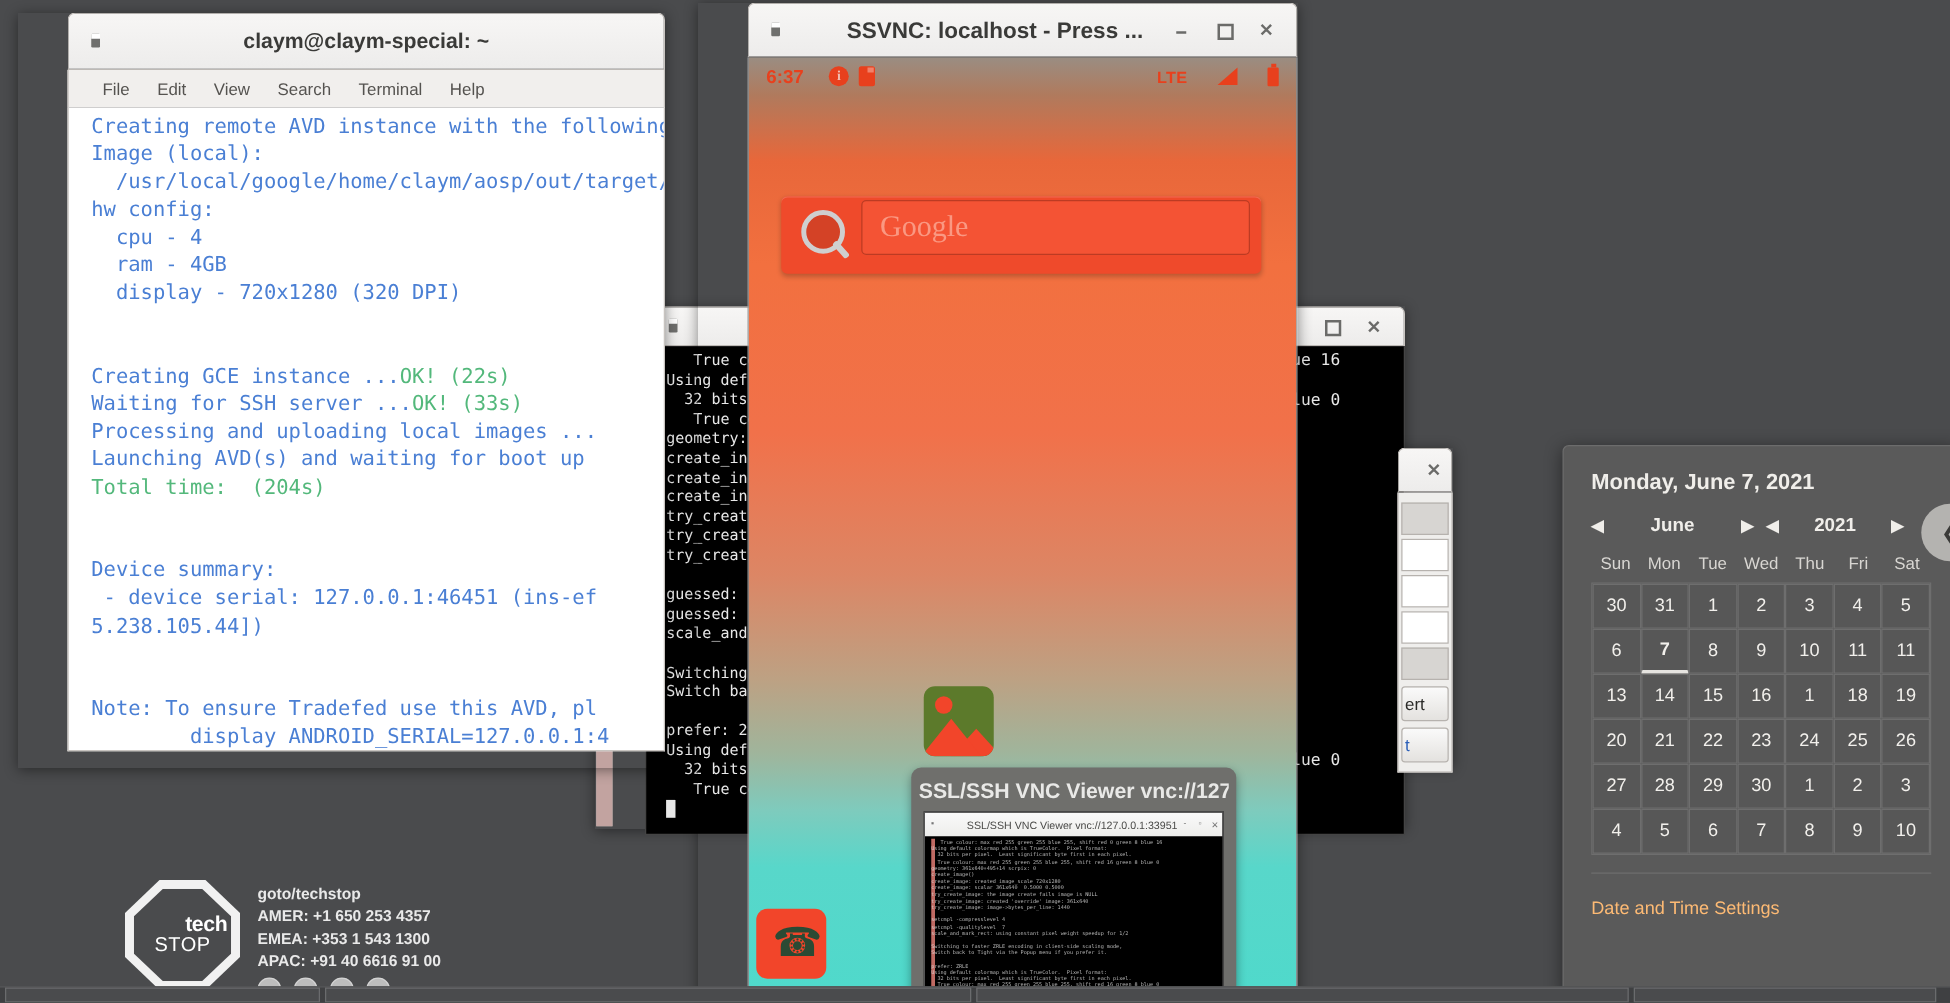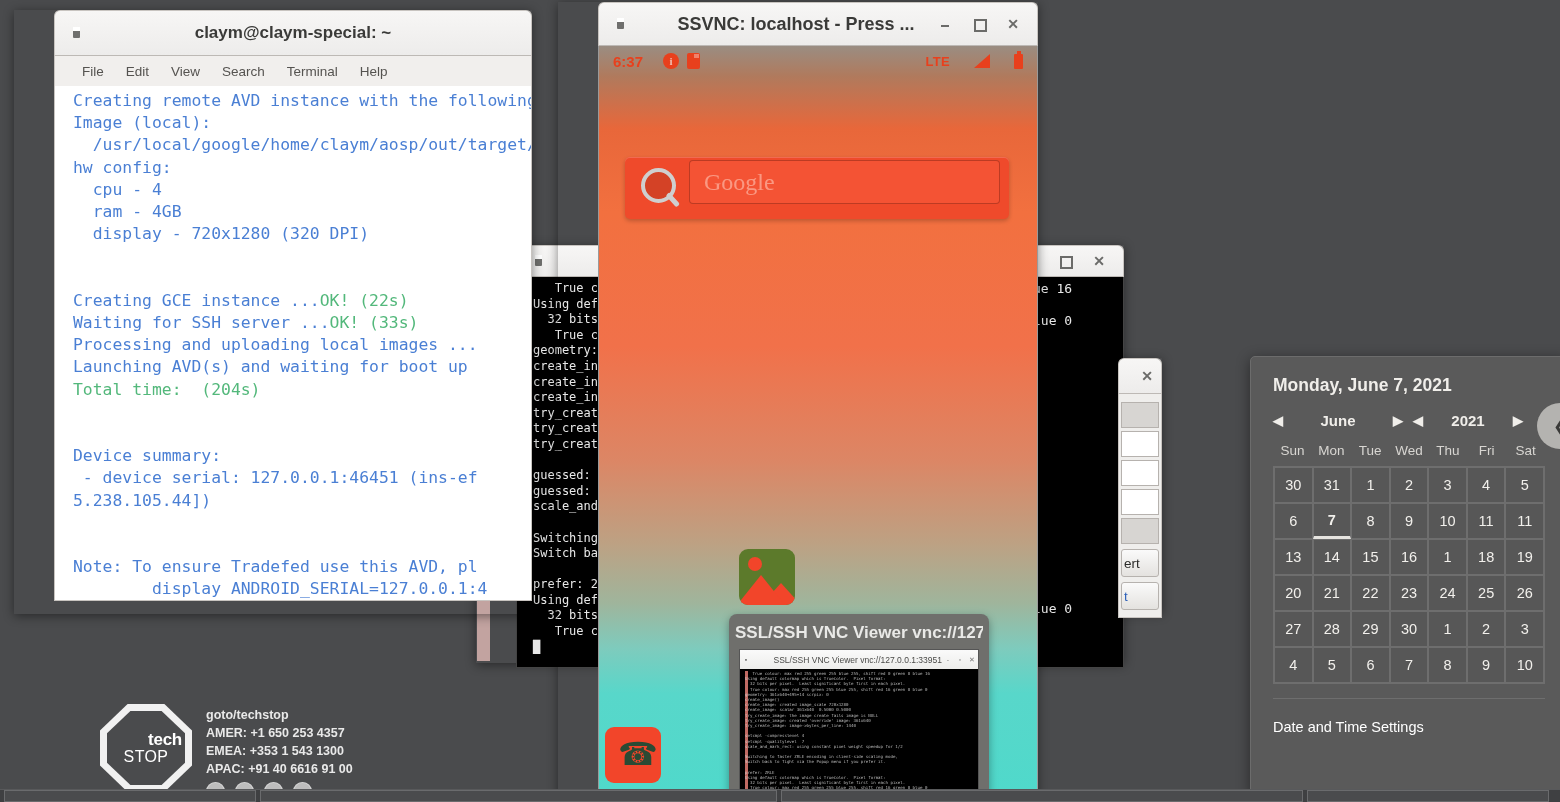--- a/index.html
+++ b/index.html
@@ -207,21 +207,21 @@
   #cal-dows{display:flex;font-size:13.5px;color:#d8d6d2;margin-bottom:8px;}
   #cal-dows div{flex:1;text-align:center;}
   #cal-grid{display:grid;grid-template-columns:repeat(7,1fr);border:1px solid #6e6e6e;}
   #cal-grid .cell{
     height:36px;display:flex;align-items:center;justify-content:center;
     font-size:14.5px;color:#f2f0ec;border:1px solid #6e6e6e;box-sizing:border-box;
     background:#575757;
   }
   #cal-grid .cell.today{font-weight:700;border-bottom:3px solid #e6e4e0;}
   #cal-sep{height:1px;background:#6e6e6e;margin:14px 0 0;}
-  #cal-settings{font-size:14.5px;color:#ffffff;padding:20px 0 0 0;}
+  #cal-settings{font-size:14.5px;color:#fdba74;padding:20px 0 0 0;}
 
   
   #taskbar{left:0;bottom:0;width:1560px;height:12px;background:#3f4042;border-top:1px solid #58595b;display:flex;align-items:center;}
   #taskbar .tb-item{height:10px;border:1px solid #6a6b6d;background:#4a4b4d;margin-left:4px;}
 </style>
 </head>
 <body>
 
 <div class="abs" id="wallpaper-watermark">
   <div id="techstop-logo">

